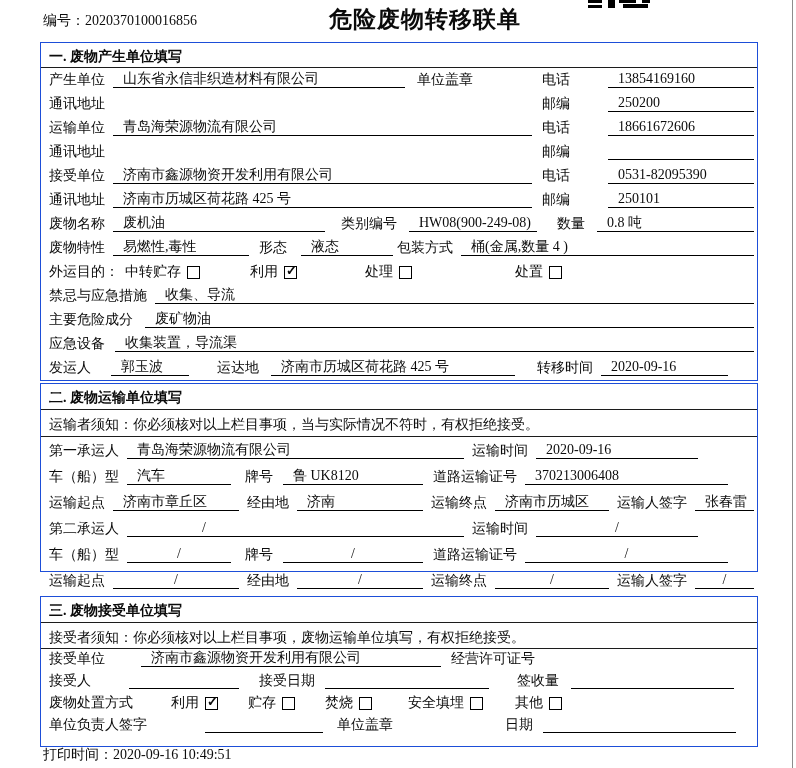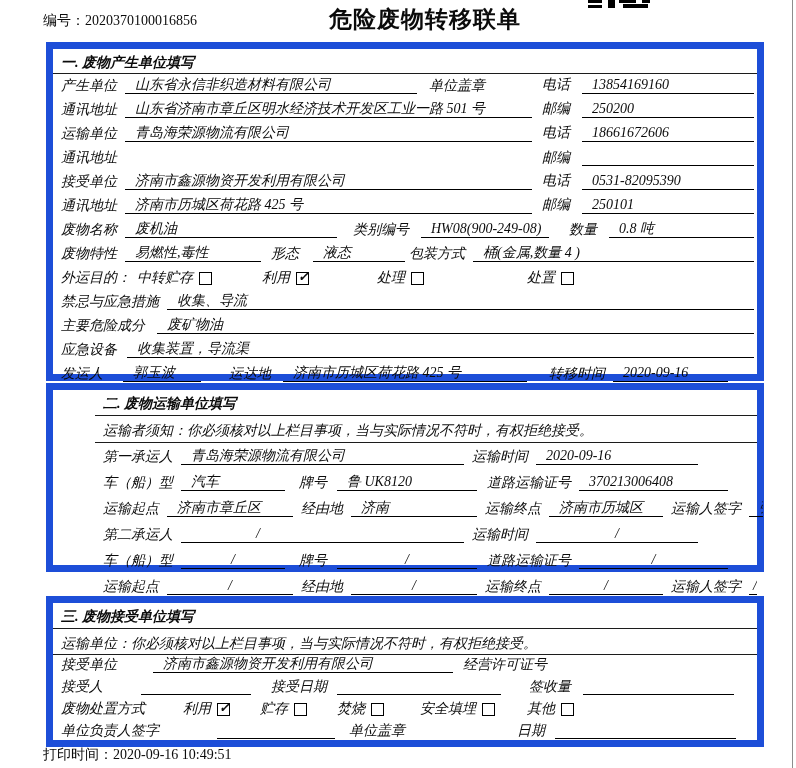--- a/index.html
+++ b/index.html
@@ -6,23 +6,23 @@
   #page{position:relative;width:796px;height:768px;background:#ffffff;overflow:hidden;
         font-family:"Liberation Serif","DejaVu Serif",serif;color:#0b0b0b;}
   
   #serial{position:absolute;left:43px;top:12px;font-size:14px;white-space:nowrap;}
   #doc-title{position:absolute;left:40px;top:4px;width:718px;box-sizing:border-box;padding-left:52px;
              text-align:center;font-size:23px;font-weight:bold;letter-spacing:1px;}
   #qr-frag{position:absolute;left:588px;top:0;width:66px;height:9px;}
   #qr-frag i{position:absolute;background:#000;display:block;}
   #scan-edge{position:absolute;left:792px;top:0;width:1px;height:768px;background:#8d8d8d;}
   
-  .box{position:absolute;left:46px;width:718px;border:7px solid #1d4ed8;box-sizing:border-box;background:#fff;font-style:italic;}
+  .box{position:absolute;left:40px;width:718px;border:1px solid #1d4ed8;box-sizing:border-box;background:#fff;}
   #box1{top:42px;height:339px;}
-  #box2{top:383px;height:189px;padding-left:42px;}
+  #box2{top:383px;height:189px;}
   #box3{top:596px;height:151px;}
   .sec-h{font-weight:bold;font-size:14px;box-sizing:border-box;padding:5px 0 0 8px;
          border-bottom:1px solid #1c1c1c;}
   #box1 .sec-h{height:25px;}
   #box2 .sec-h,#box3 .sec-h{height:26px;}
   .note-row{box-sizing:border-box;font-size:14px;padding:6px 0 0 8px;border-bottom:1px solid #1c1c1c;}
   #box2 .note-row{height:27px;}
   #box3 .note-row{height:26px;}
   
   .row{display:flex;align-items:flex-end;box-sizing:border-box;padding:0 3px 4px 8px;
@@ -30,21 +30,21 @@
   .b1row{height:24px;}
   .b2row{height:26px;}
   .b3row{height:22px;}
   .lab{white-space:nowrap;flex:none;}
   .uv{border-bottom:1px solid #000;white-space:nowrap;overflow:hidden;box-sizing:border-box;
       padding:0 4px 0 10px;flex:none;min-height:16px;}
   .fx{flex:1 1 auto;}
   .lfill{flex:1 1 auto;}
   .sp{flex:none;}
   .ctr{text-align:center;padding-left:4px;}
-  .rcol{width:212px;display:flex;align-items:flex-start;flex:none;margin-left:auto;}
+  .rcol{width:212px;display:flex;align-items:center;flex:none;margin-left:auto;gap:26px;}
   .rcol .lab{margin-right:12px;}
   
   .opt{display:flex;align-items:center;flex:none;}
   .cb{width:13px;height:13px;border:1px solid #000;display:inline-block;margin-left:6px;
       position:relative;flex:none;box-sizing:border-box;}
   .cb.checked::before{content:"\2713";position:absolute;left:1px;top:-4px;font-size:13px;font-weight:bold;}
   #print-line{position:absolute;left:43px;top:746px;font-size:14px;white-space:nowrap;}
 </style>
 </head>
 <body>
@@ -75,21 +75,20 @@
       <span class="lab" style="margin-left:12px">单位盖章</span>
       <span class="lfill"></span>
       <span class="rcol">
           <span class="lab">电话</span>
           <span class="uv fx">13854169160</span>
         </span>
     </div>
 
     <div class="row b1row">
       <span class="lab">通讯地址</span>
-      <span class="uv fx" style="margin-left:8px;margin-right:10px">山东省济南市章丘区明水经济技术开发区工业一路 501 号</span>
       <span class="rcol">
           <span class="lab">邮编</span>
           <span class="uv fx">250200</span>
         </span>
     </div>
 
     <div class="row b1row">
       <span class="lab">运输单位</span>
       <span class="uv fx" style="margin-left:8px;margin-right:10px">青岛海荣源物流有限公司</span>
       <span class="rcol">
@@ -243,21 +242,21 @@
       <span class="uv ctr" style="width:126px;margin-left:8px">/</span>
       <span class="lab" style="margin-left:8px">运输终点</span>
       <span class="uv ctr" style="width:114px;margin-left:8px">/</span>
       <span class="lab" style="margin-left:8px">运输人签字</span>
       <span class="uv ctr fx" style="margin-left:8px">/</span>
     </div>
   </div>
 
   <div id="box3" class="box">
     <div class="sec-h">三. 废物接受单位填写</div>
-    <div class="note-row">运输单位：你必须核对以上栏目事项，当与实际情况不符时，有权拒绝接受。</div>
+    <div class="note-row">接受者须知：你必须核对以上栏目事项，废物运输单位填写，有权拒绝接受。</div>
 
     <div class="row b3row">
       <span class="lab">接受单位</span>
       <span class="uv" style="width:300px;margin-left:36px">济南市鑫源物资开发利用有限公司</span>
       <span class="lab" style="margin-left:10px">经营许可证号</span>
     </div>
 
     <div class="row b3row">
       <span class="lab">接受人</span>
       <span class="uv" style="width:110px;margin-left:38px"></span>

